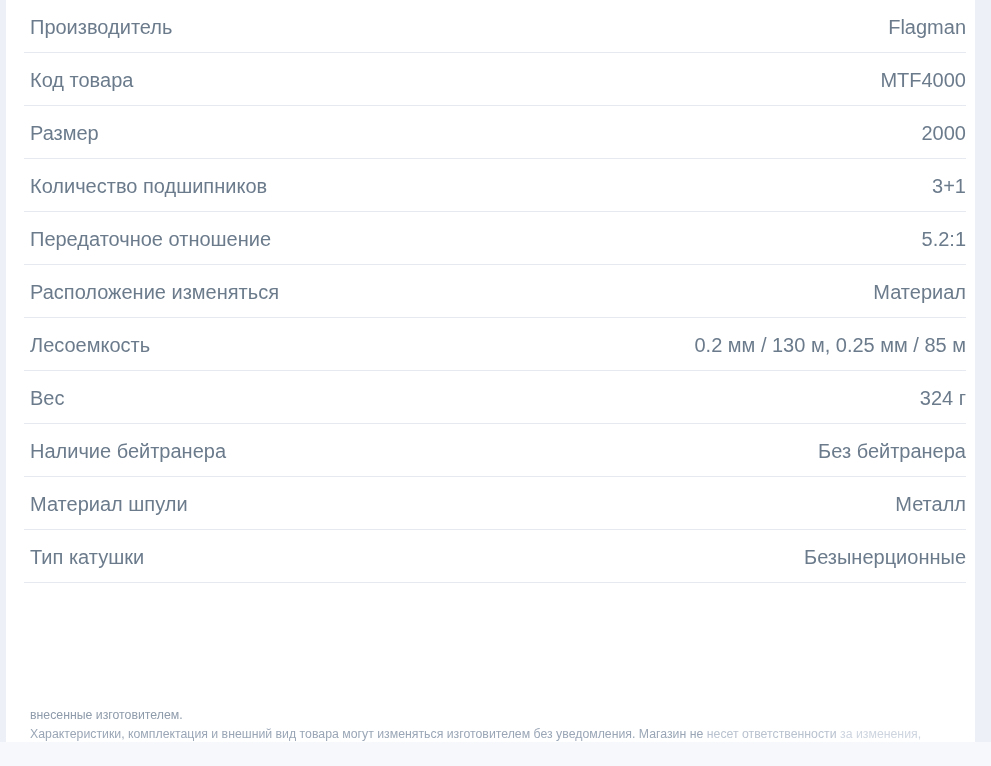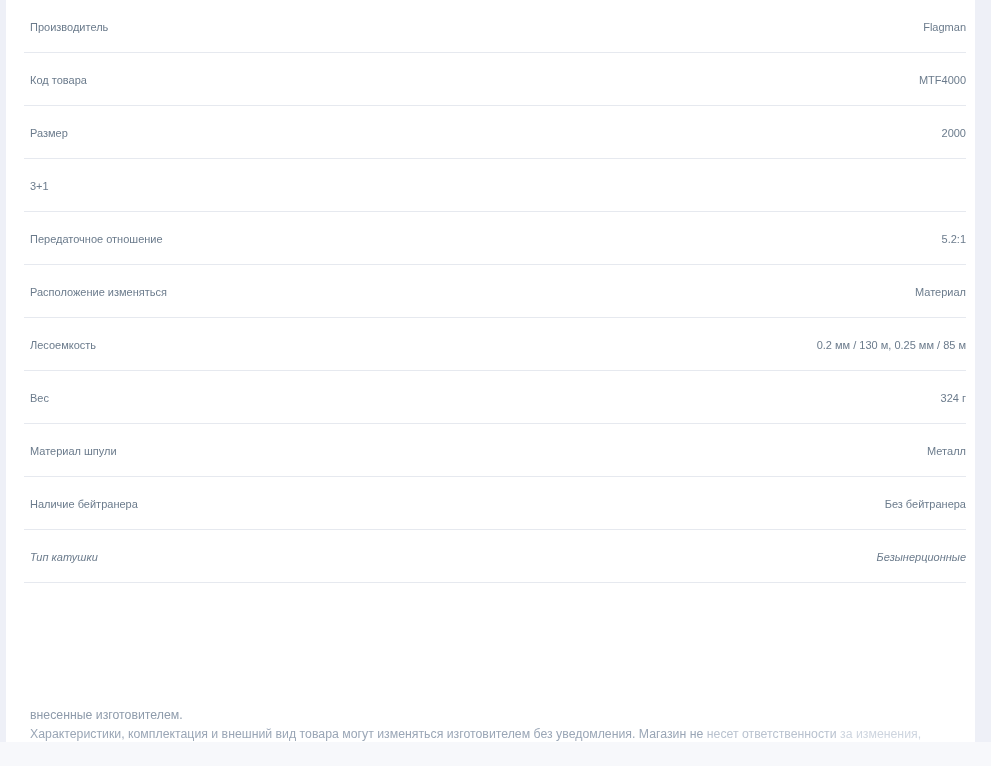--- a/index.html
+++ b/index.html
@@ -42,25 +42,25 @@
   }
 
   .spec-row {
     display: flex;
     align-items: flex-end;
     justify-content: space-between;
     height: 53px;
     padding: 0 0 0 6px;
     border-bottom: 1px solid #e6e9ef;
   }
-  .spec-row:last-of-type { border-bottom: 1px solid #e6e9ef; font-style: italic; }
+  .spec-row:last-of-type { border-bottom: 1px solid #e6e9ef; }
 
   .spec-name,
   .spec-value {
-    font-size: 11px;
+    font-size: 20px;
     line-height: 18px;
     color: #6b7b8c;
     padding-bottom: 16px;
     white-space: nowrap;
   }
 
   .spec-name { text-align: left; }
   .spec-value { text-align: center; color: #6b7b8c; }
 
   .footer-note {
@@ -119,20 +119,21 @@
         <span class="spec-name">Код товара</span>
         <span class="spec-value">MTF4000</span>
       </div>
 
       <div class="spec-row">
         <span class="spec-name">Размер</span>
         <span class="spec-value">2000</span>
       </div>
 
       <div class="spec-row">
+        <span class="spec-name">Количество подшипников</span>
         <span class="spec-value">3+1</span>
       </div>
 
       <div class="spec-row">
         <span class="spec-name">Передаточное отношение</span>
         <span class="spec-value">5.2:1</span>
       </div>
 
       <div class="spec-row">
         <span class="spec-name">Расположение изменяться</span>
@@ -145,27 +146,27 @@
       </div>
 
       <div class="spec-row">
         <span class="spec-name">Вес</span>
         <span class="spec-value">324 г</span>
       </div>
 
 
 
       <div class="spec-row">
-        <span class="spec-name">Материал шпули</span>
-        <span class="spec-value">Металл</span>
+        <span class="spec-name">Наличие бейтранера</span>
+        <span class="spec-value">Без бейтранера</span>
       </div>
 
       <div class="spec-row">
-        <span class="spec-name">Наличие бейтранера</span>
-        <span class="spec-value">Без бейтранера</span>
+        <span class="spec-name">Материал шпули</span>
+        <span class="spec-value">Металл</span>
       </div>
 
       <div class="spec-row">
         <span class="spec-name">Тип катушки</span>
         <span class="spec-value">Безынерционные</span>
       </div>
 
     </div>
 
     <div class="footer-note">

